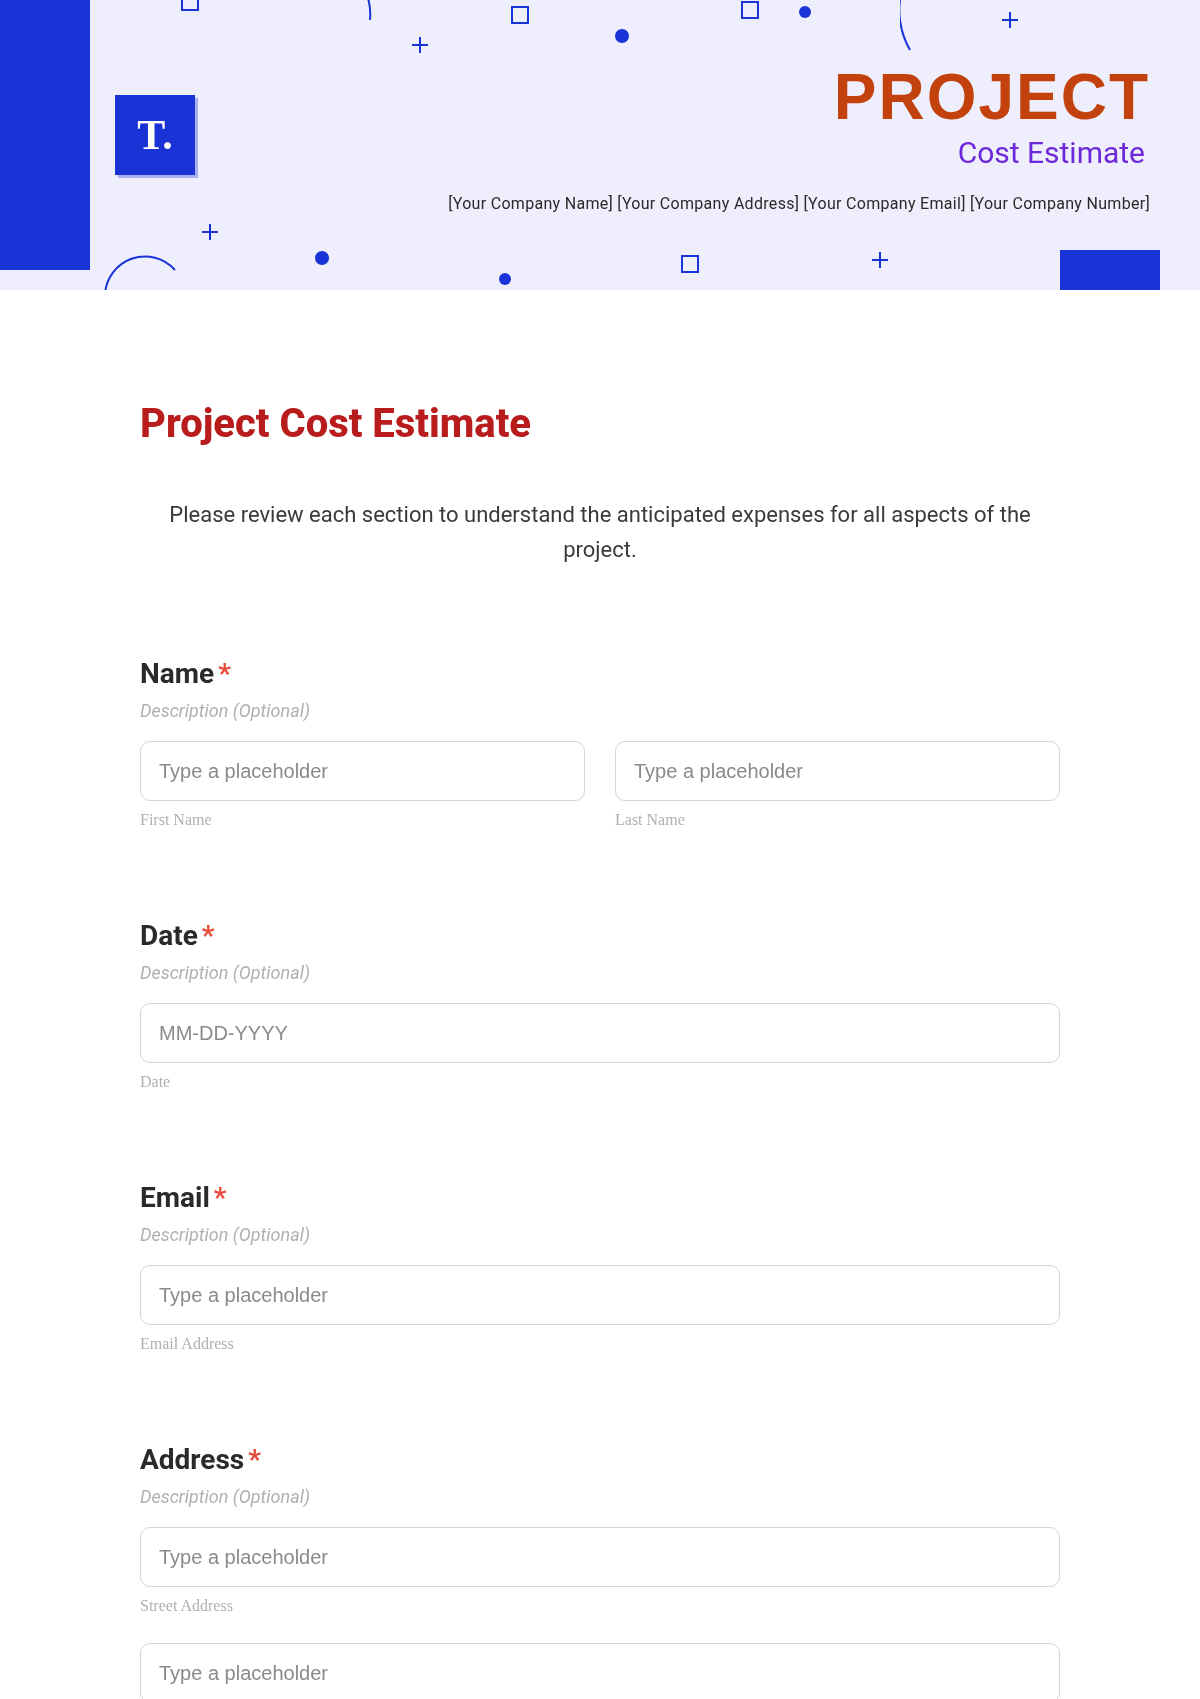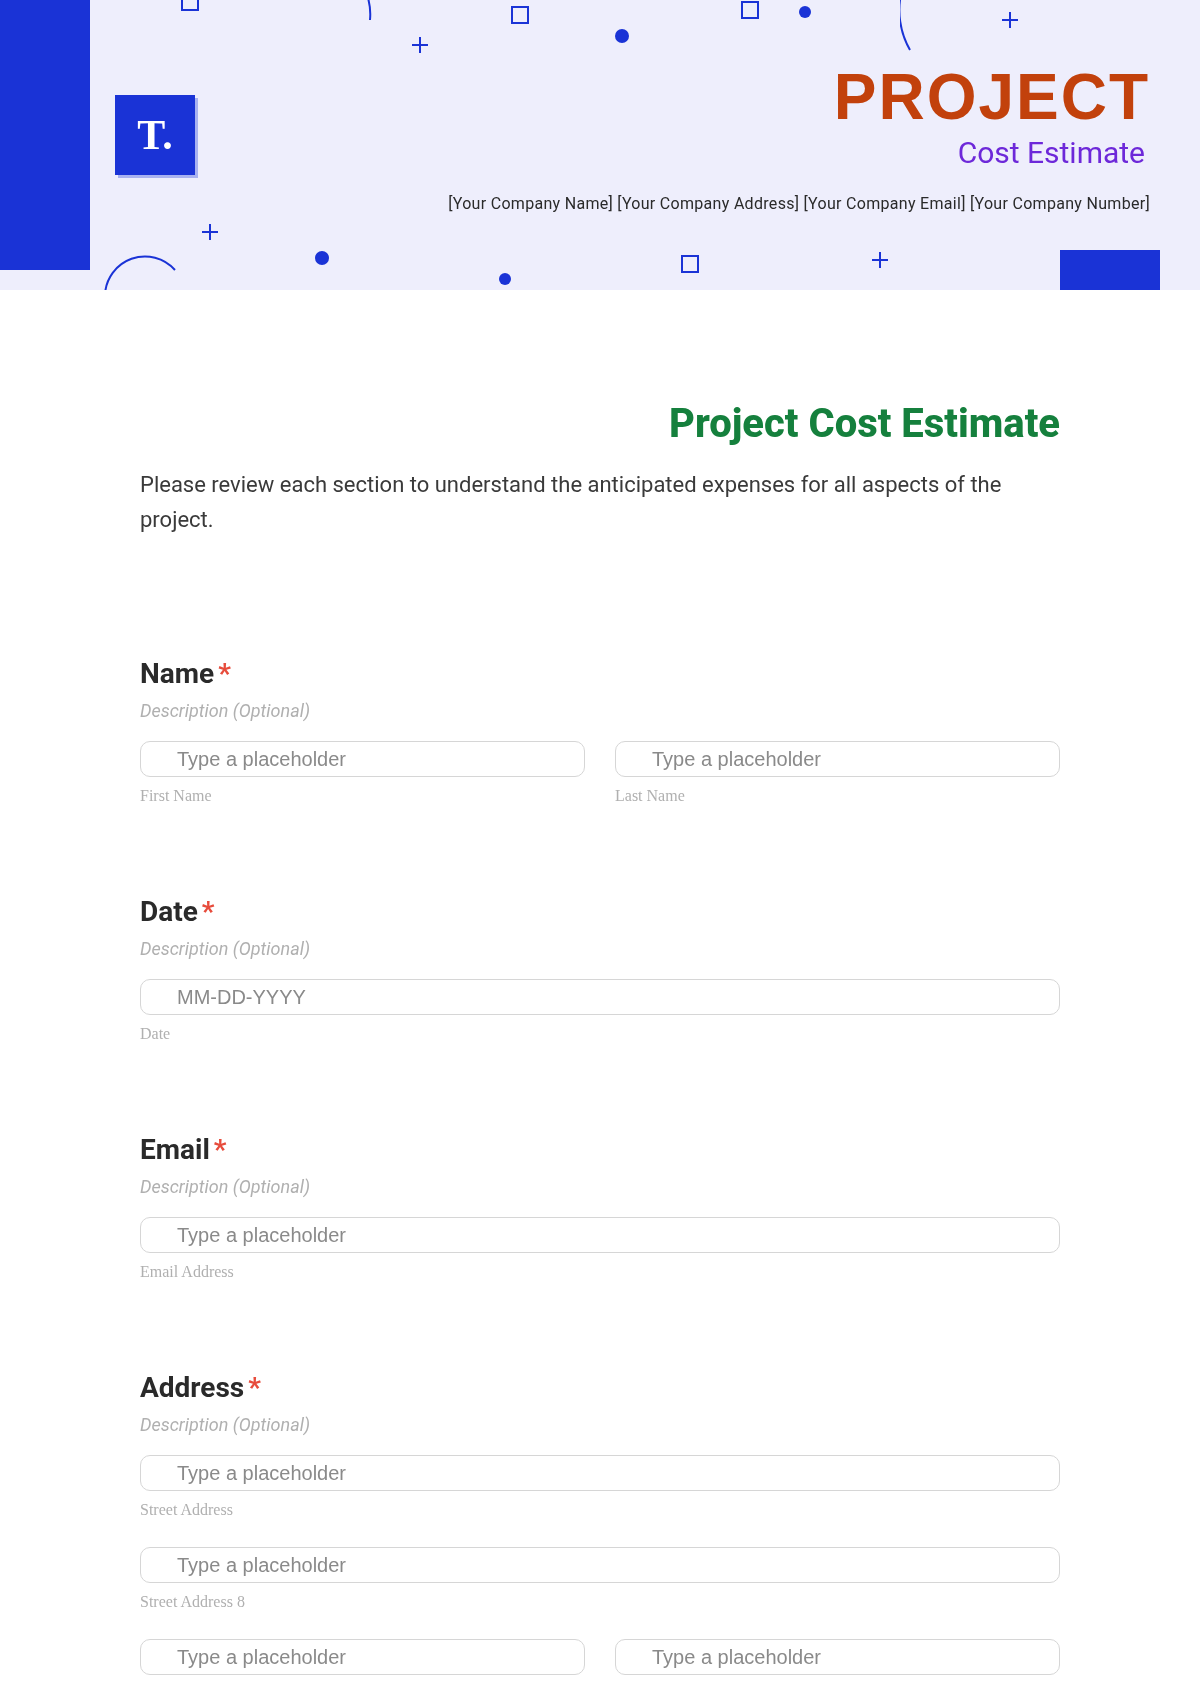--- a/index.html
+++ b/index.html
@@ -64,55 +64,55 @@
     color: #2a2a2a;
     letter-spacing: 0.3px;
   }
   .banner svg.deco { position: absolute; }
   .form-wrap {
     max-width: 960px;
     margin: 0 auto;
     padding: 110px 20px 60px 20px;
   }
   .form-title {
-    text-align: right;
+    text-align: left;
     font-size: 40px;
     font-weight: 800;
-    color: #15803d;
-    margin-bottom: 20px;
+    color: #b91c1c;
+    margin-bottom: 50px;
   }
   .form-intro {
-    text-align: left;
+    text-align: center;
     font-size: 22px;
     color: #3a3a3a;
     line-height: 1.6;
-    margin-bottom: 120px;
+    margin-bottom: 90px;
   }
   .field-group { margin-bottom: 90px; }
   .field-label {
     font-size: 28px;
     font-weight: 700;
     color: #2a2a2a;
     margin-bottom: 10px;
   }
   .field-label .req { color: #e74c3c; margin-left: 4px; }
   .field-desc {
     font-size: 18px;
     font-style: italic;
     color: #b0b0b0;
     margin-bottom: 20px;
   }
   .row { display: flex; gap: 30px; margin-bottom: 8px; }
   .col { flex: 1; display: flex; flex-direction: column; }
   .text-input {
     width: 100%;
-    height: 36px;
+    height: 60px;
     border: 1px solid #d6d6d6;
     border-radius: 10px;
-    padding: 0 36px;
+    padding: 0 18px;
     font-size: 20px;
     color: #333;
     background: #fff;
   }
   .text-input::placeholder { color: #8a8a8a; }
   .sub-label {
     font-size: 16px;
     color: #b0b0b0;
     margin-top: 10px;
     font-family: Liberation Serif, serif;

